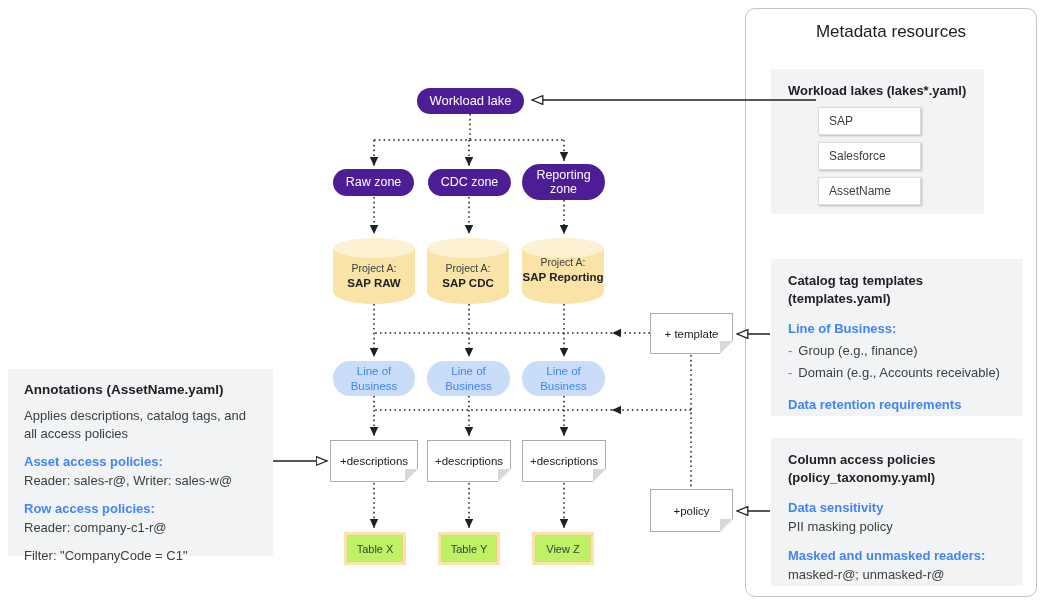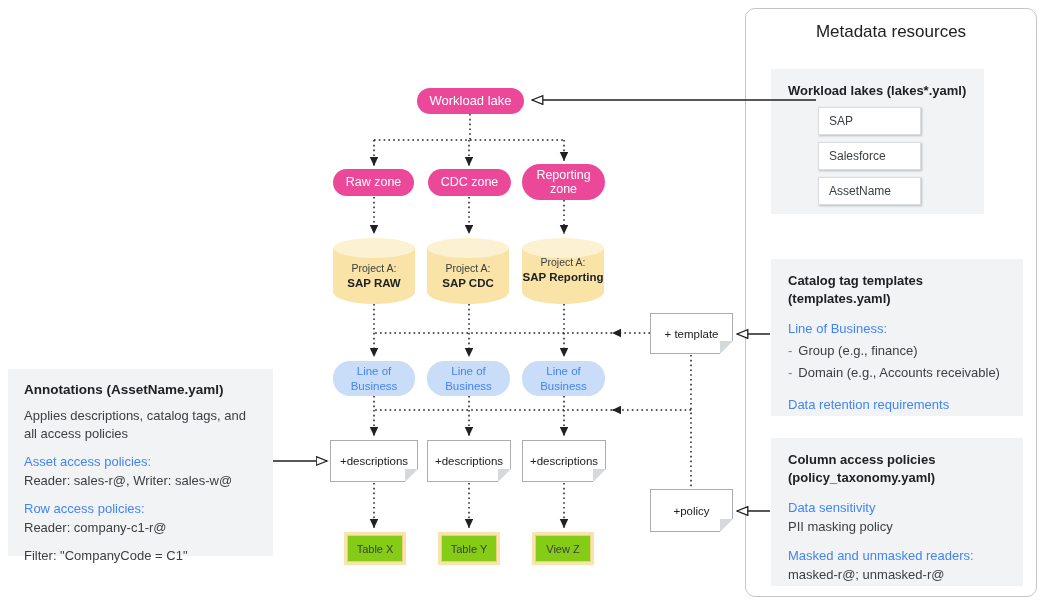--- a/index.html
+++ b/index.html
@@ -3,21 +3,21 @@
 <meta charset="utf-8">
 <style>
   html,body{margin:0;padding:0;background:#fff;}
   #canvas{position:relative;width:1040px;height:602px;background:#fff;overflow:hidden;
           font-family:"Liberation Sans",sans-serif;color:#202124;}
 
   
   #connectors{position:absolute;left:0;top:0;z-index:10;pointer-events:none;}
 
   
-  .pill{position:absolute;background:#ec4899;color:#fff;display:flex;align-items:center;
+  .pill{position:absolute;background:#4c1d95;color:#fff;display:flex;align-items:center;
         justify-content:center;text-align:center;font-size:12.5px;border-radius:16px;z-index:2;line-height:1.15;}
   .pill-light{position:absolute;background:#C9DDF8;color:#4285F4;display:flex;align-items:center;
         justify-content:center;text-align:center;font-size:11.5px;border-radius:17px;z-index:2;line-height:1.3;}
 
   
   .cylinder{position:absolute;width:82px;height:66px;z-index:2;}
   .cyl-top{position:absolute;top:0;left:0;width:82px;height:20px;background:#FCF1D2;border-radius:50%;z-index:2;}
   .cyl-body{position:absolute;top:10px;left:0;width:82px;height:56px;background:#F9E3A6;
             border-radius:0 0 41px 41px / 0 0 12px 12px;z-index:1;box-sizing:border-box;
             text-align:center;padding-top:14px;}
@@ -27,29 +27,29 @@
 
   
   .note{position:absolute;background:#fff;border:1px solid #A9ADB2;display:flex;align-items:center;
         justify-content:center;font-size:11.5px;color:#202124;z-index:2;box-sizing:border-box;}
   .fold{position:absolute;right:-1px;bottom:-1px;width:13px;height:13px;}
   .fold::before{content:'';position:absolute;inset:0;background:#fff;}
   .fold::after{content:'';position:absolute;inset:0;background:#D6D9DC;
                clip-path:polygon(0 100%,100% 0,0 0);}
 
   
-  .table-box{position:absolute;background:#84cc16;border:3px solid #FAE4AE;
+  .table-box{position:absolute;background:#bef264;border:3px solid #FAE4AE;
              box-shadow:inset 0 0 0 1px #EECE7F;display:flex;align-items:center;justify-content:center;
              font-size:11px;color:#3C4043;z-index:2;box-sizing:border-box;}
 
   
   .left-panel{position:absolute;left:8px;top:369px;width:265px;height:187px;background:#F1F3F4;
               padding:11px 16px;box-sizing:border-box;font-size:13px;color:#3C4043;line-height:1.45;z-index:2;}
   .lp-title{font-weight:bold;font-size:13.5px;color:#202124;margin-bottom:7px;}
-  .blue-head{color:#4285F4;margin-top:9px;}
+  .blue-head{color:#4285F4;margin-top:9px;font-weight:bold;}
   .lp-filter{margin-top:9px;}
 
   
   .right-panel{position:absolute;left:745px;top:8px;width:292px;height:589px;background:#fff;
                border:1px solid #C2C6CA;border-radius:10px;box-sizing:border-box;z-index:2;}
   .rp-title{text-align:center;font-weight:normal;font-size:17px;color:#202124;margin-top:13px;}
   .sub-panel{position:absolute;background:#F1F3F4;padding:13px 17px;box-sizing:border-box;
              font-size:13px;color:#3C4043;line-height:1.45;}
   #sub-lakes{left:25px;top:60px;width:213px;height:145px;}
   #sub-templates{left:25px;top:250px;width:252px;height:157px;}

